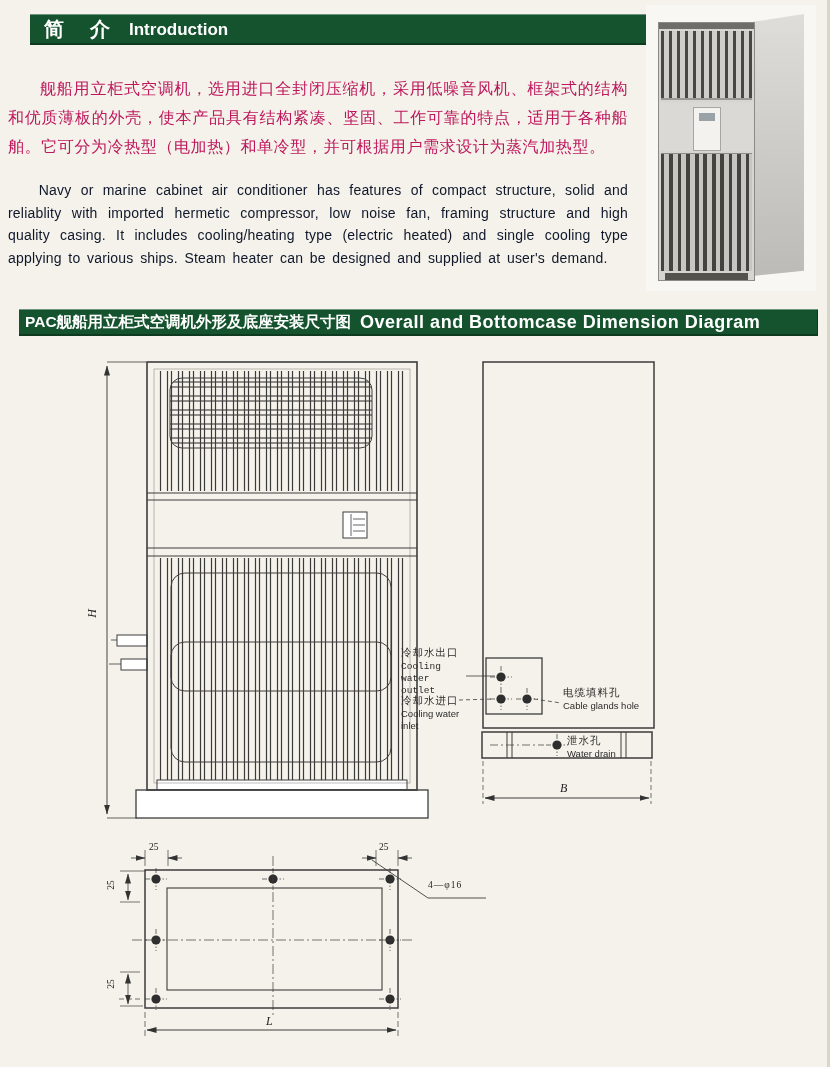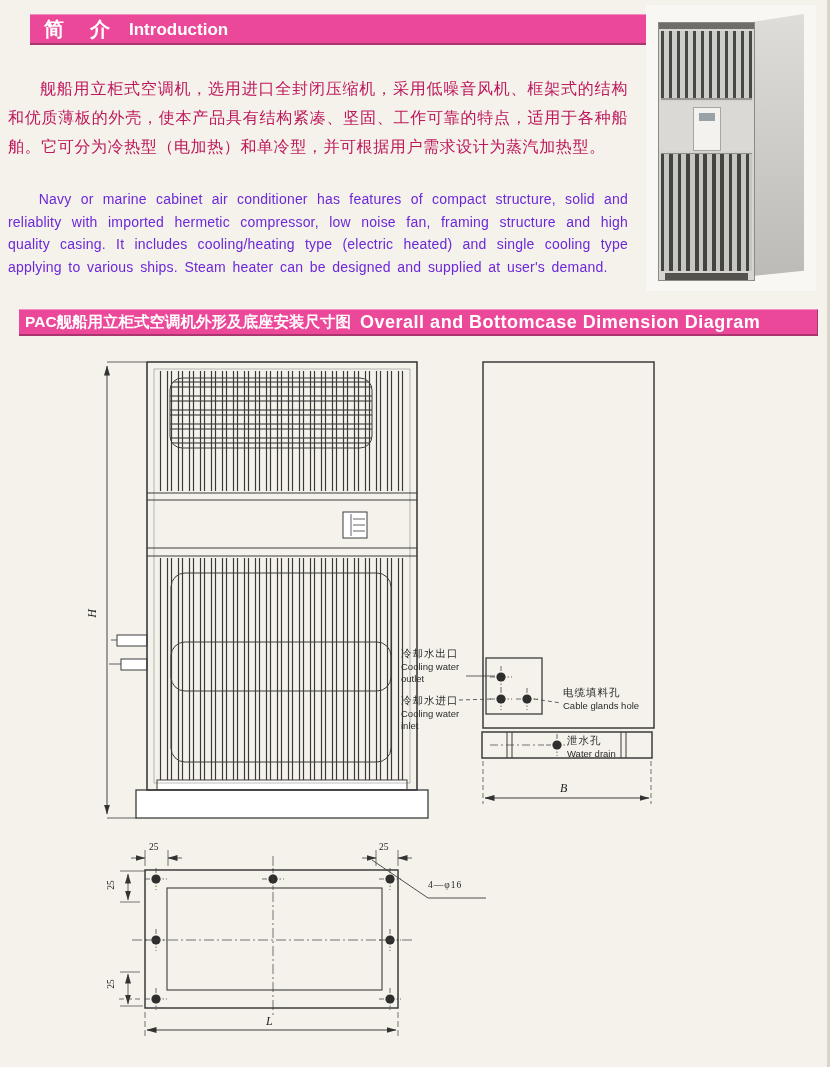--- a/index.html
+++ b/index.html
@@ -6,39 +6,39 @@
   body{
     width:830px;height:1067px;position:relative;overflow:hidden;
     background:#f4f2ea;
     font-family:"Liberation Sans", sans-serif;
     color:#222;
   }
   .page-edge{position:absolute;right:0;top:0;width:3px;height:100%;background:#d9d5c9;}
 
   
   .banner{
-    position:absolute;background:#ec4899;color:#fff;display:flex;align-items:center;
+    position:absolute;background:#14532d;color:#fff;display:flex;align-items:center;
     box-shadow: inset 0 1px 0 rgba(255,255,255,.38), inset -1px -2px 0 rgba(0,0,0,.28);
   }
   .banner1{left:30px;top:14px;width:606px;height:31px;padding-left:14px;}
   .b-zh1{font-size:20px;font-weight:bold;letter-spacing:3px;white-space:nowrap;}
   .b-en1{font-size:17px;margin-left:16px;font-weight:600;white-space:nowrap;}
   .banner2{left:19px;top:309px;width:793px;height:27px;padding-left:6px;}
   .b-zh2{font-size:15.5px;font-weight:bold;white-space:nowrap;}
   .b-en2{font-size:18px;margin-left:9px;font-weight:600;white-space:nowrap;letter-spacing:.5px;}
 
   
   .para-zh{
     position:absolute;left:8px;top:58px;width:620px;
     font-size:16px;line-height:1.82;letter-spacing:.6px;
     text-align:justify;text-indent:2em;color:#be185d;font-weight:400;
   }
   .para-en{
-    position:absolute;left:8px;top:174px;width:620px;
-    font-size:14px;line-height:1.62;color:#6d28d9;
+    position:absolute;left:8px;top:165px;width:620px;
+    font-size:14px;line-height:1.62;color:#0f172a;
     text-align:justify;text-indent:2.2em;word-spacing:2.5px;letter-spacing:.2px;
   }
 
   
   .photo{position:absolute;left:646px;top:5px;width:170px;height:286px;background:#f8f7f3;}
   .ph-side{position:absolute;left:107px;top:9px;width:51px;bottom:15px;
     background:linear-gradient(180deg,#deddd9,#bcbbb7);
     clip-path:polygon(0 3%,100% 0,100% 98%,0 100%);}
   .ph-front{position:absolute;left:12px;top:17px;width:95px;bottom:10px;
     background:#d6d5d1;border:1px solid #8a8a86;display:flex;flex-direction:column;position:absolute;}
@@ -220,21 +220,21 @@
 
       <line x1="372" y1="860" x2="428" y2="898" stroke-width="0.9"></line>
       <line x1="428" y1="898" x2="486" y2="898" stroke-width="0.9"></line>
 
       <line x1="145" y1="1012" x2="145" y2="1036" stroke-width="0.7" stroke-dasharray="6 3"></line>
       <line x1="398" y1="1012" x2="398" y2="1036" stroke-width="0.7" stroke-dasharray="6 3"></line>
       <line x1="147" y1="1030" x2="396" y2="1030" marker-start="url(#arwS)" marker-end="url(#arw)"></line>
     </g>
   </svg>
 
-  <div class="dlabel" style="left:401px;top:297px;width:70px;">
+  <div class="dlabel" style="left:401px;top:297px;width:70px;font-family:Liberation Mono, monospace;">
     <div class="zh">冷却水出口</div>
     <div>Cooling water</div>
     <div>outlet</div>
   </div>
   <div class="dlabel" style="left:401px;top:344px;width:70px;">
     <div class="zh">冷却水进口</div>
     <div>Cooling water</div>
     <div>inlet</div>
   </div>
   <div class="dlabel" style="left:563px;top:336px;width:100px;">

